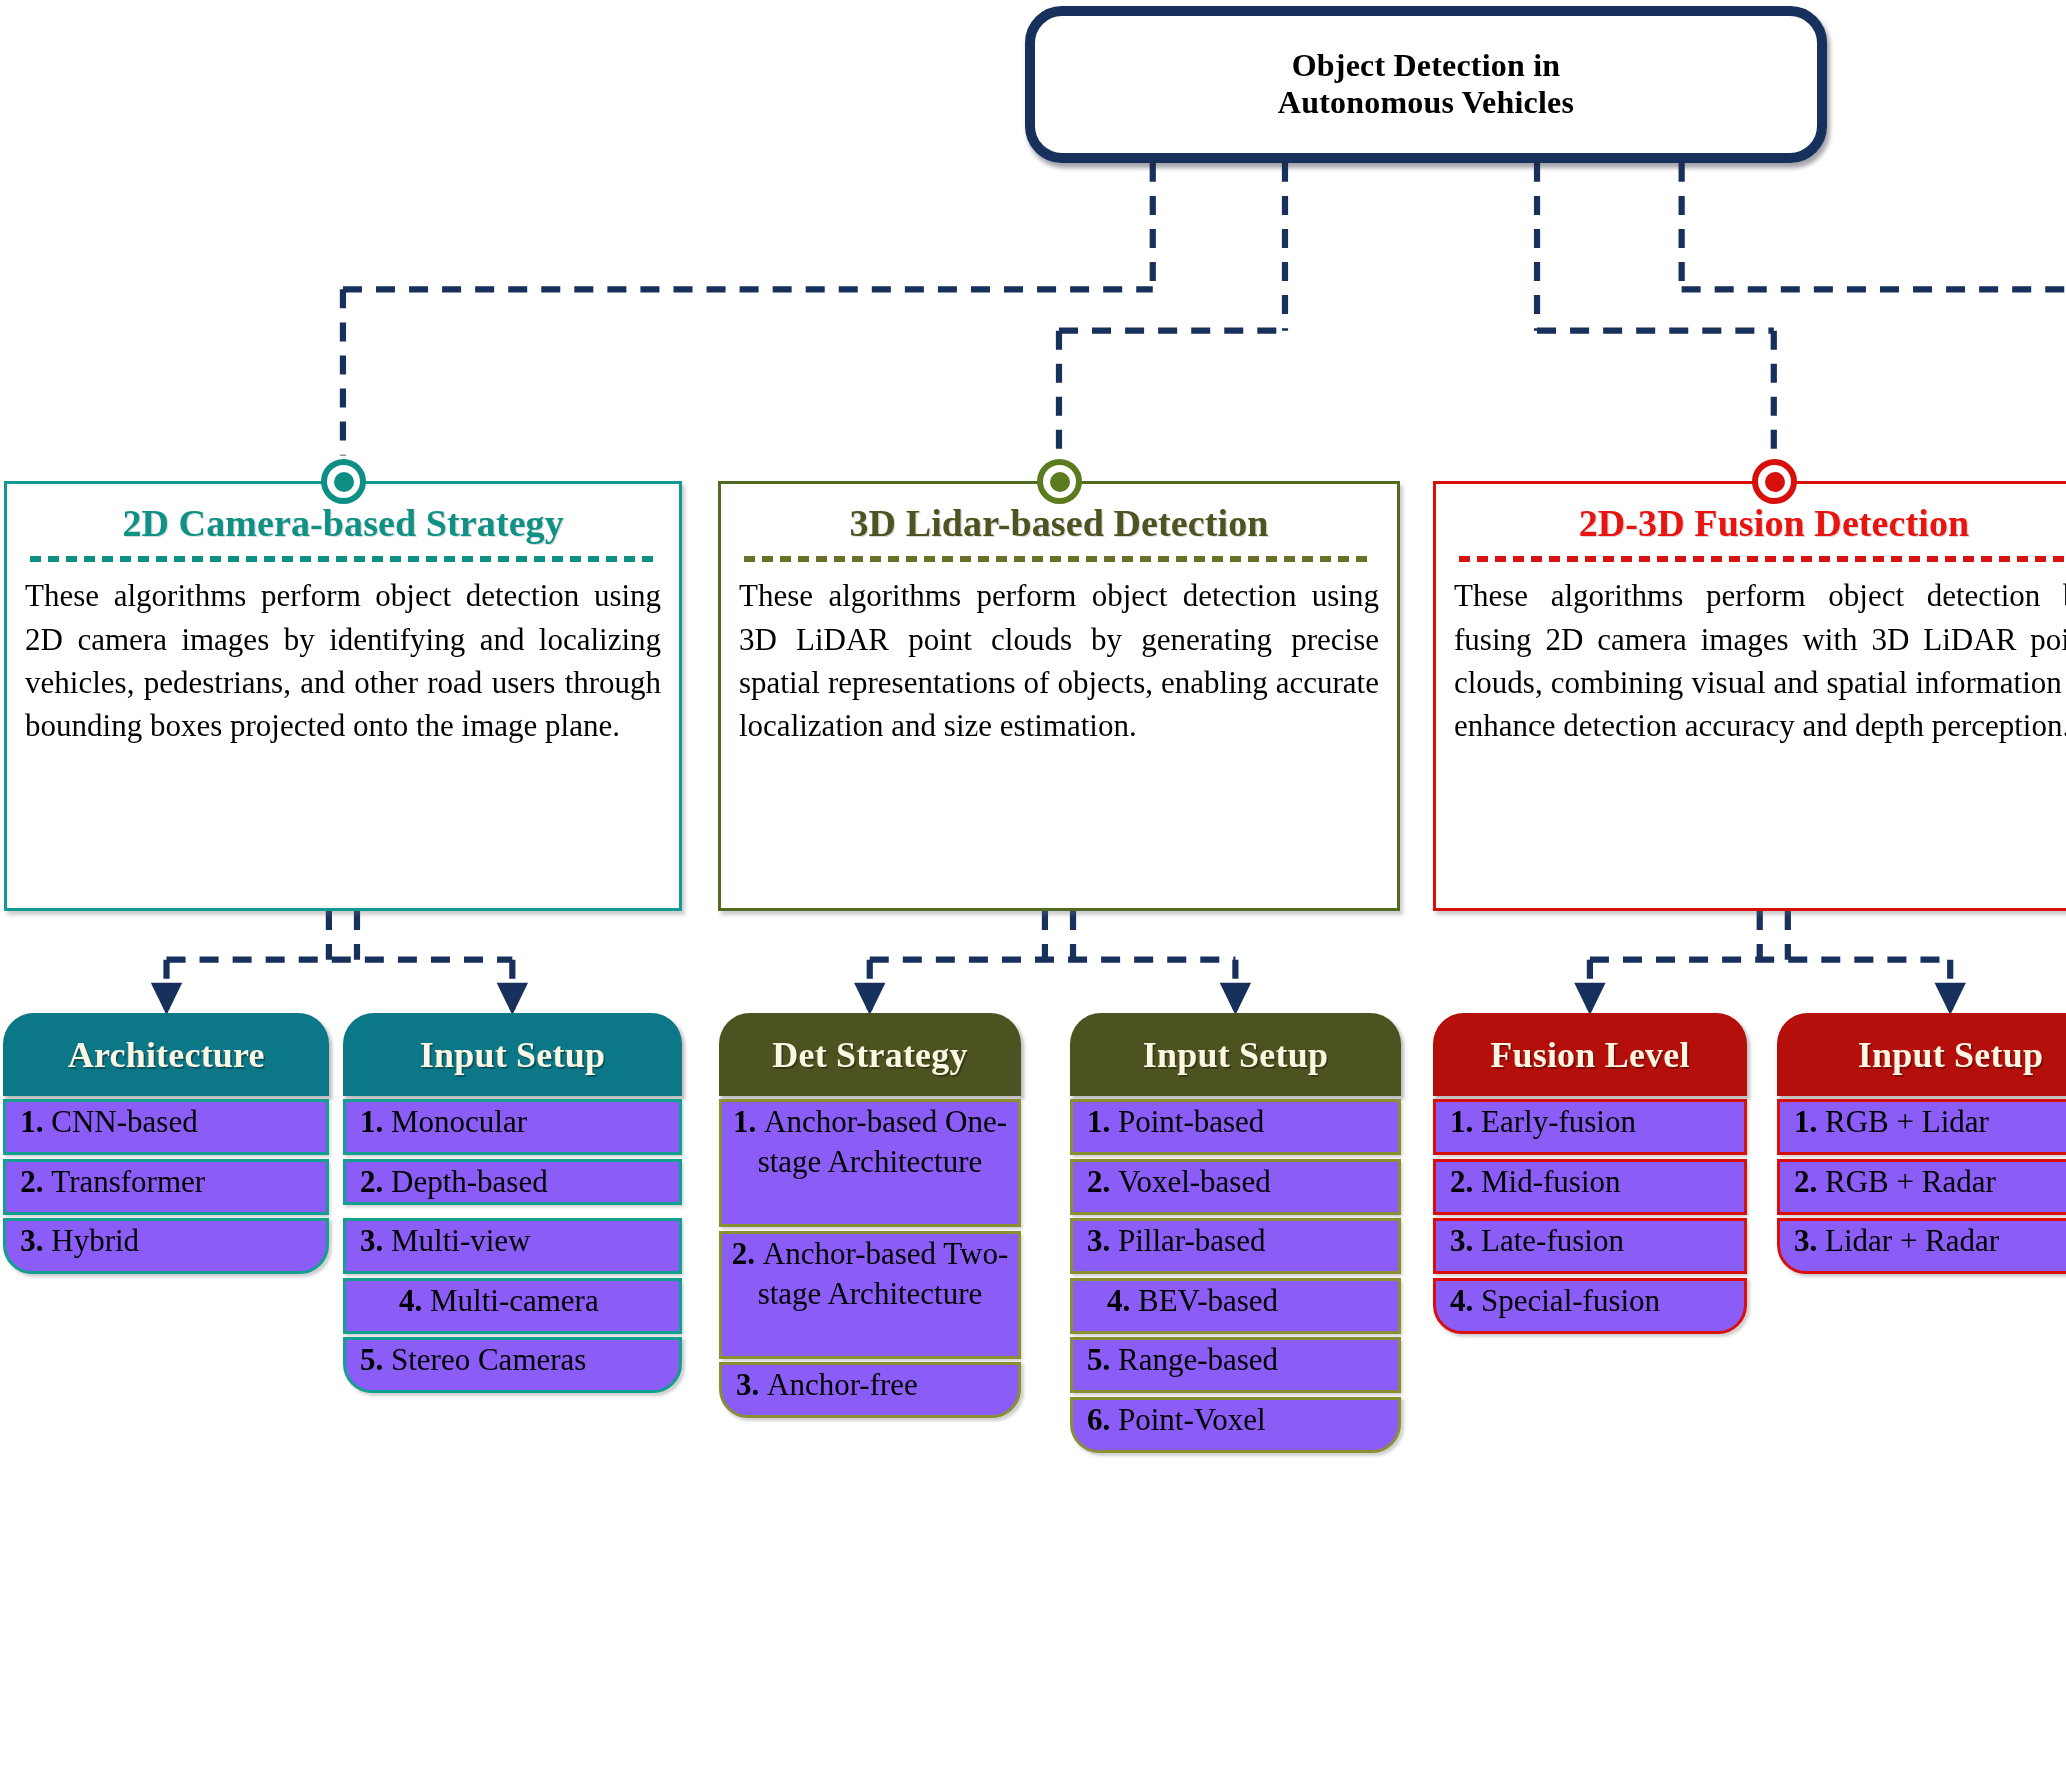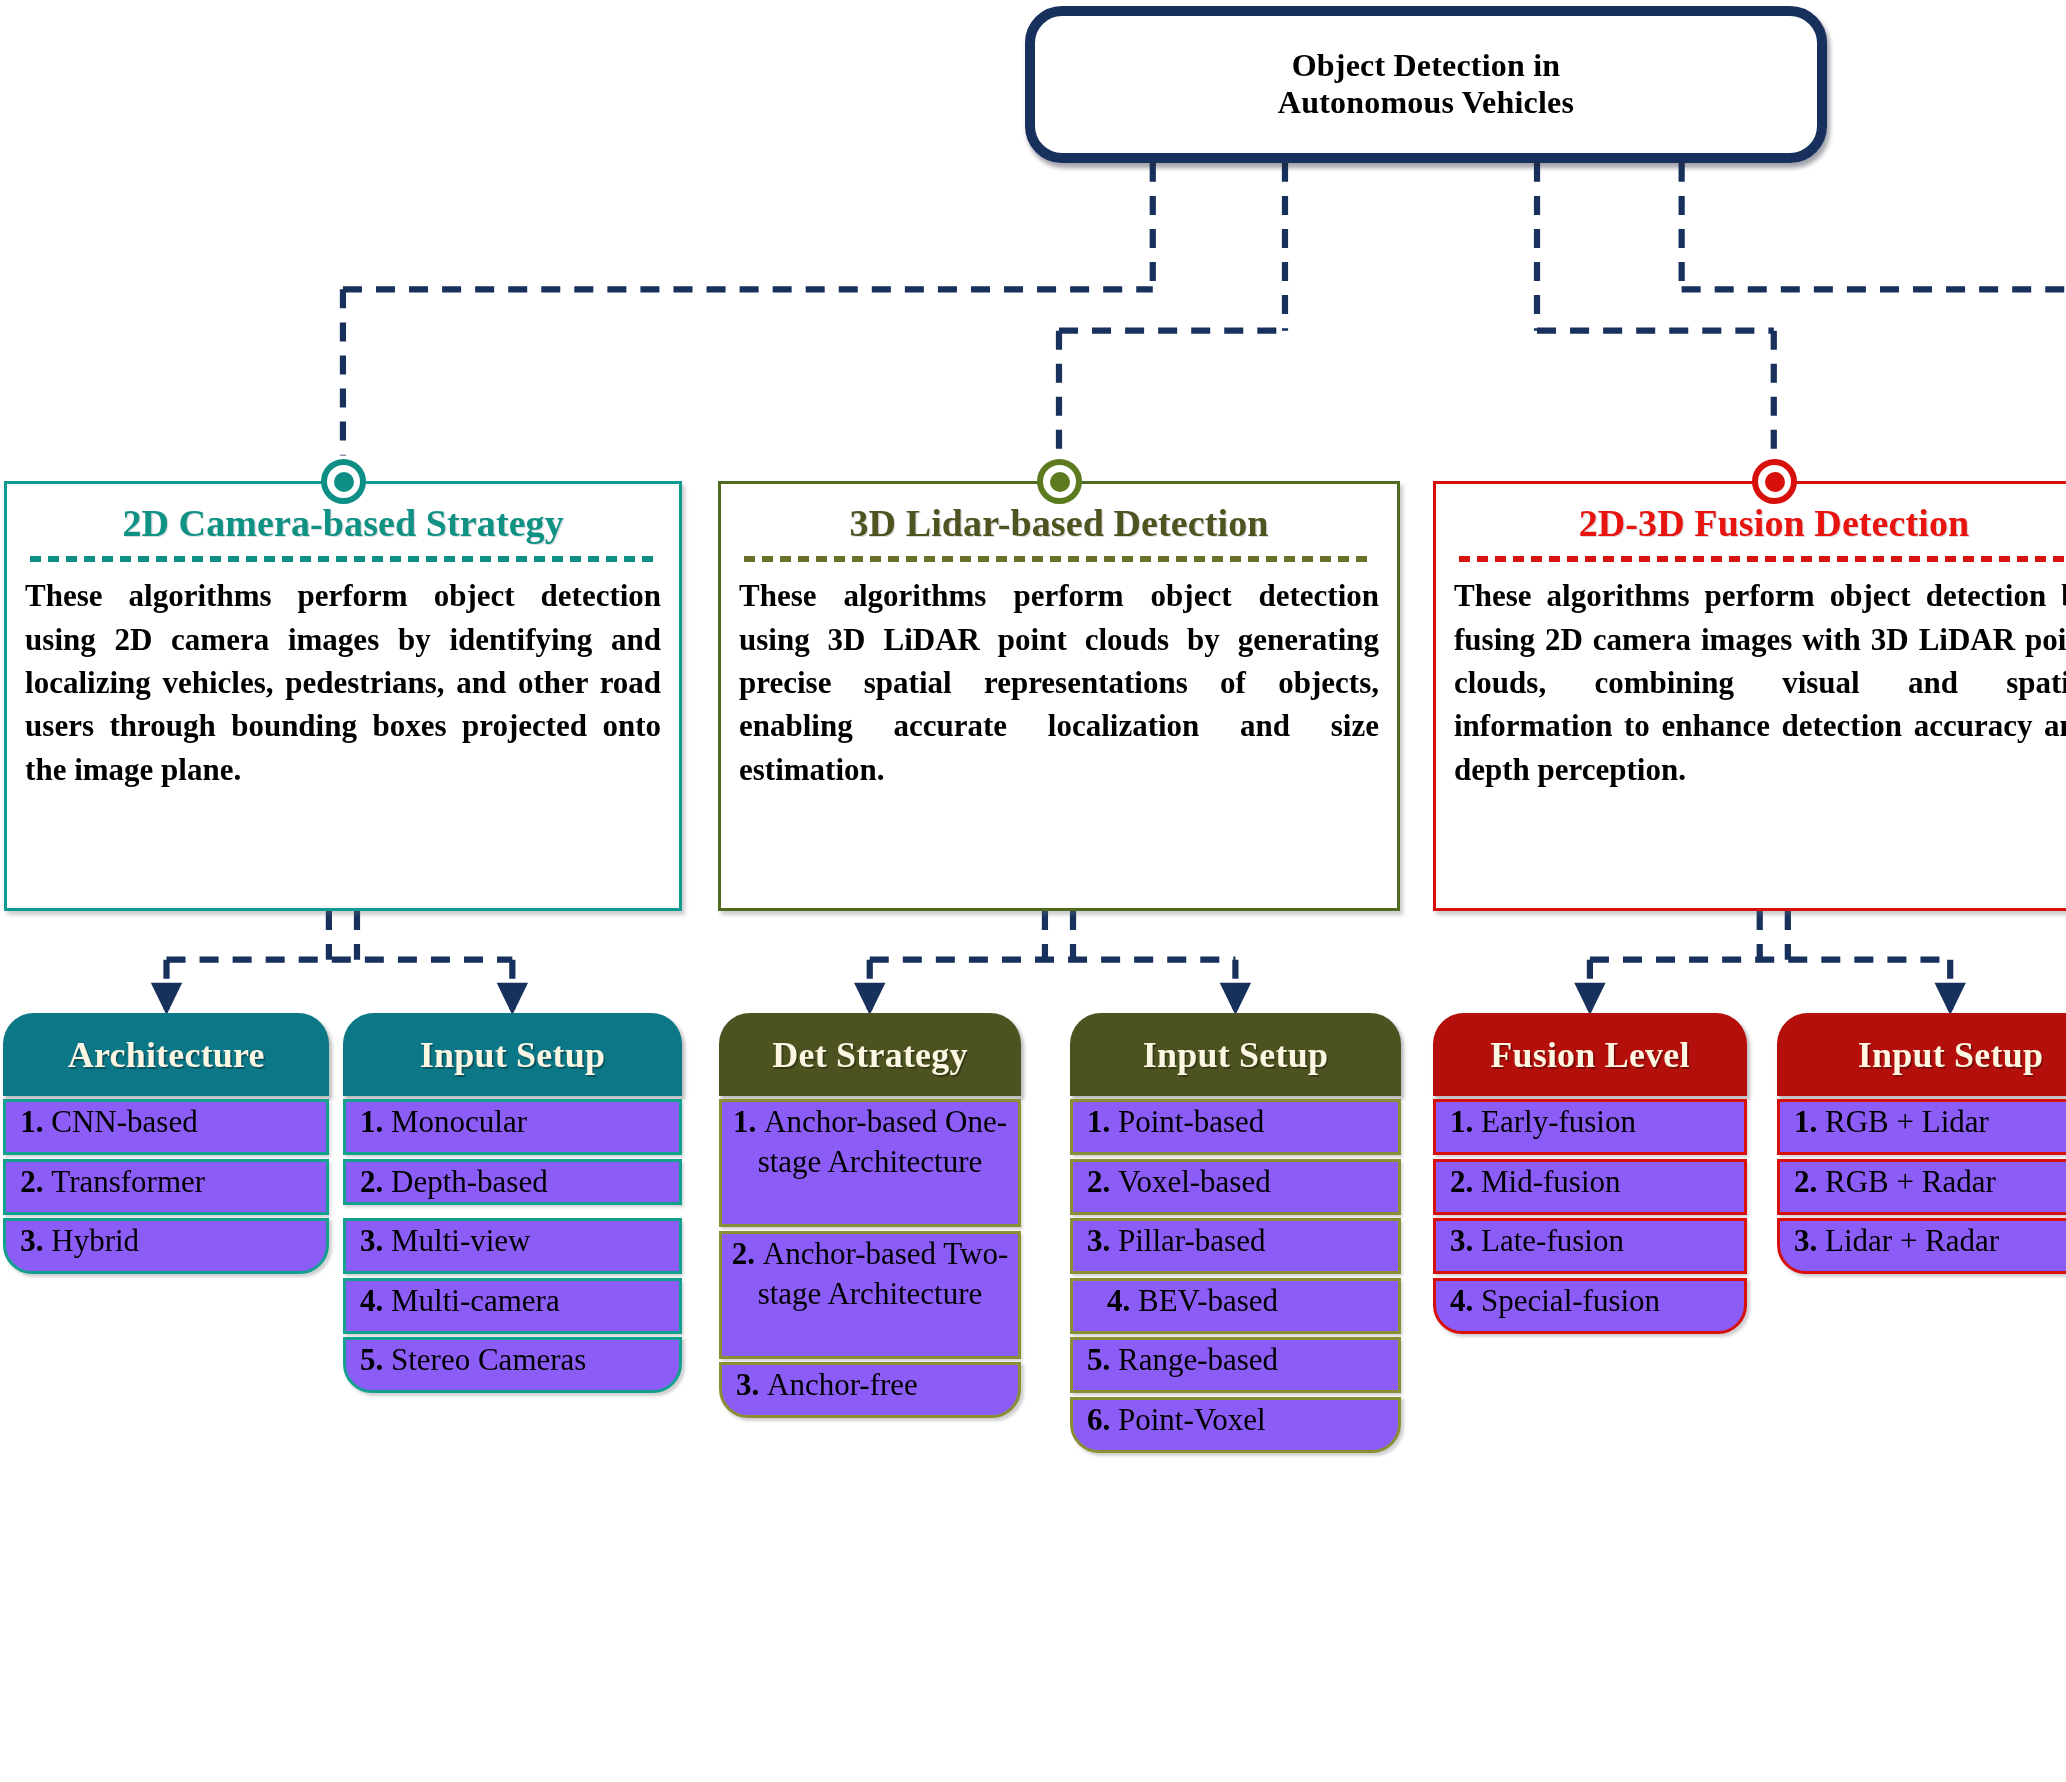--- a/index.html
+++ b/index.html
@@ -32,21 +32,21 @@
   
   .panel{position:absolute;box-sizing:border-box;background:#fff;
          box-shadow:2.9px 3.7px 3.7px rgba(110,110,120,.34);}
   .panel .ptitle{font-weight:bold;text-align:center;font-size:38px;
     margin:17.4px 0 0 0;letter-spacing:0.1px;
     text-shadow:1.2px 1.2px 0 rgba(190,190,200,.55);}
   .panel .pdash{margin:10.7px 23px 0 23px;height:5.8px;
     background-repeat:repeat-x;background-size:18px 5.8px;}
   .panel .pbody{font-size:31px;line-height:1.40;text-align:justify;
     text-align-last:left;margin:12.4px 18px 0 18px;color:#000;
-    hyphens:none;font-weight:bold;}
+    hyphens:none;}
 
   
   .colhead{position:absolute;box-sizing:border-box;
     border-radius:31px 31px 0 0;display:flex;align-items:center;justify-content:center;
     box-shadow:2.9px 3.7px 3.7px rgba(90,90,95,.40);font-family:Liberation Serif, serif;}
   .colhead span{font-weight:bold;font-size:36px;color:#fdf6e3;
     text-shadow:1.7px 1.7px 0 rgba(0,0,0,.30);letter-spacing:0.2px;}
 
   
   .li{position:absolute;box-sizing:border-box;background:#8b5cf6;
@@ -137,21 +137,21 @@
       </div>
       <div class="li" style="left: 343px; top: 1099px; width: 339px; height: 56px; border: 3.7px solid rgb(19, 160, 143);">
         <div class="txt"><b>1. </b><span>Monocular</span></div>
       </div>
       <div class="li" style="left: 343px; top: 1159px; width: 339px; height: 46px; border: 3.7px solid rgb(19, 160, 143);">
         <div class="txt"><b>2. </b><span>Depth-based</span></div>
       </div>
       <div class="li" style="left: 343px; top: 1218px; width: 339px; height: 56px; border: 3.7px solid rgb(19, 160, 143);">
         <div class="txt"><b>3. </b><span>Multi-view</span></div>
       </div>
-      <div class="li" style="left: 343px; top: 1278px; width: 339px; height: 56px; border: 3.7px solid rgb(19, 160, 143);">
+      <div class="li" style="left: 343px; top: 1278px; width: 339px; height: 56px; border: 3.7px solid rgb(19, 160, 143); padding-left: 39px;">
         <div class="txt"><b>4. </b><span>Multi-camera</span></div>
       </div>
       <div class="li lastitem" style="left: 343px; top: 1337px; width: 339px; height: 56px; border: 3.7px solid rgb(19, 160, 143);">
         <div class="txt"><b>5. </b><span>Stereo Cameras</span></div>
       </div>
       <div class="panel" style="left: 718px; top: 481px; width: 682px; height: 430px; border: 3.7px solid rgb(79, 107, 34);">
         <div class="ptitle" style="color: rgb(79, 83, 32);">3D Lidar-based Detection</div>
         <div class="pdash" style="background-image: linear-gradient(to right, rgb(107, 112, 40) 0px, rgb(107, 112, 40) 10.7px, transparent 10.7px, transparent 18px);"></div>
         <div class="pbody">These algorithms perform object detection using 3D LiDAR point clouds by generating precise spatial representations of objects, enabling accurate localization and size estimation.</div>
       </div>

